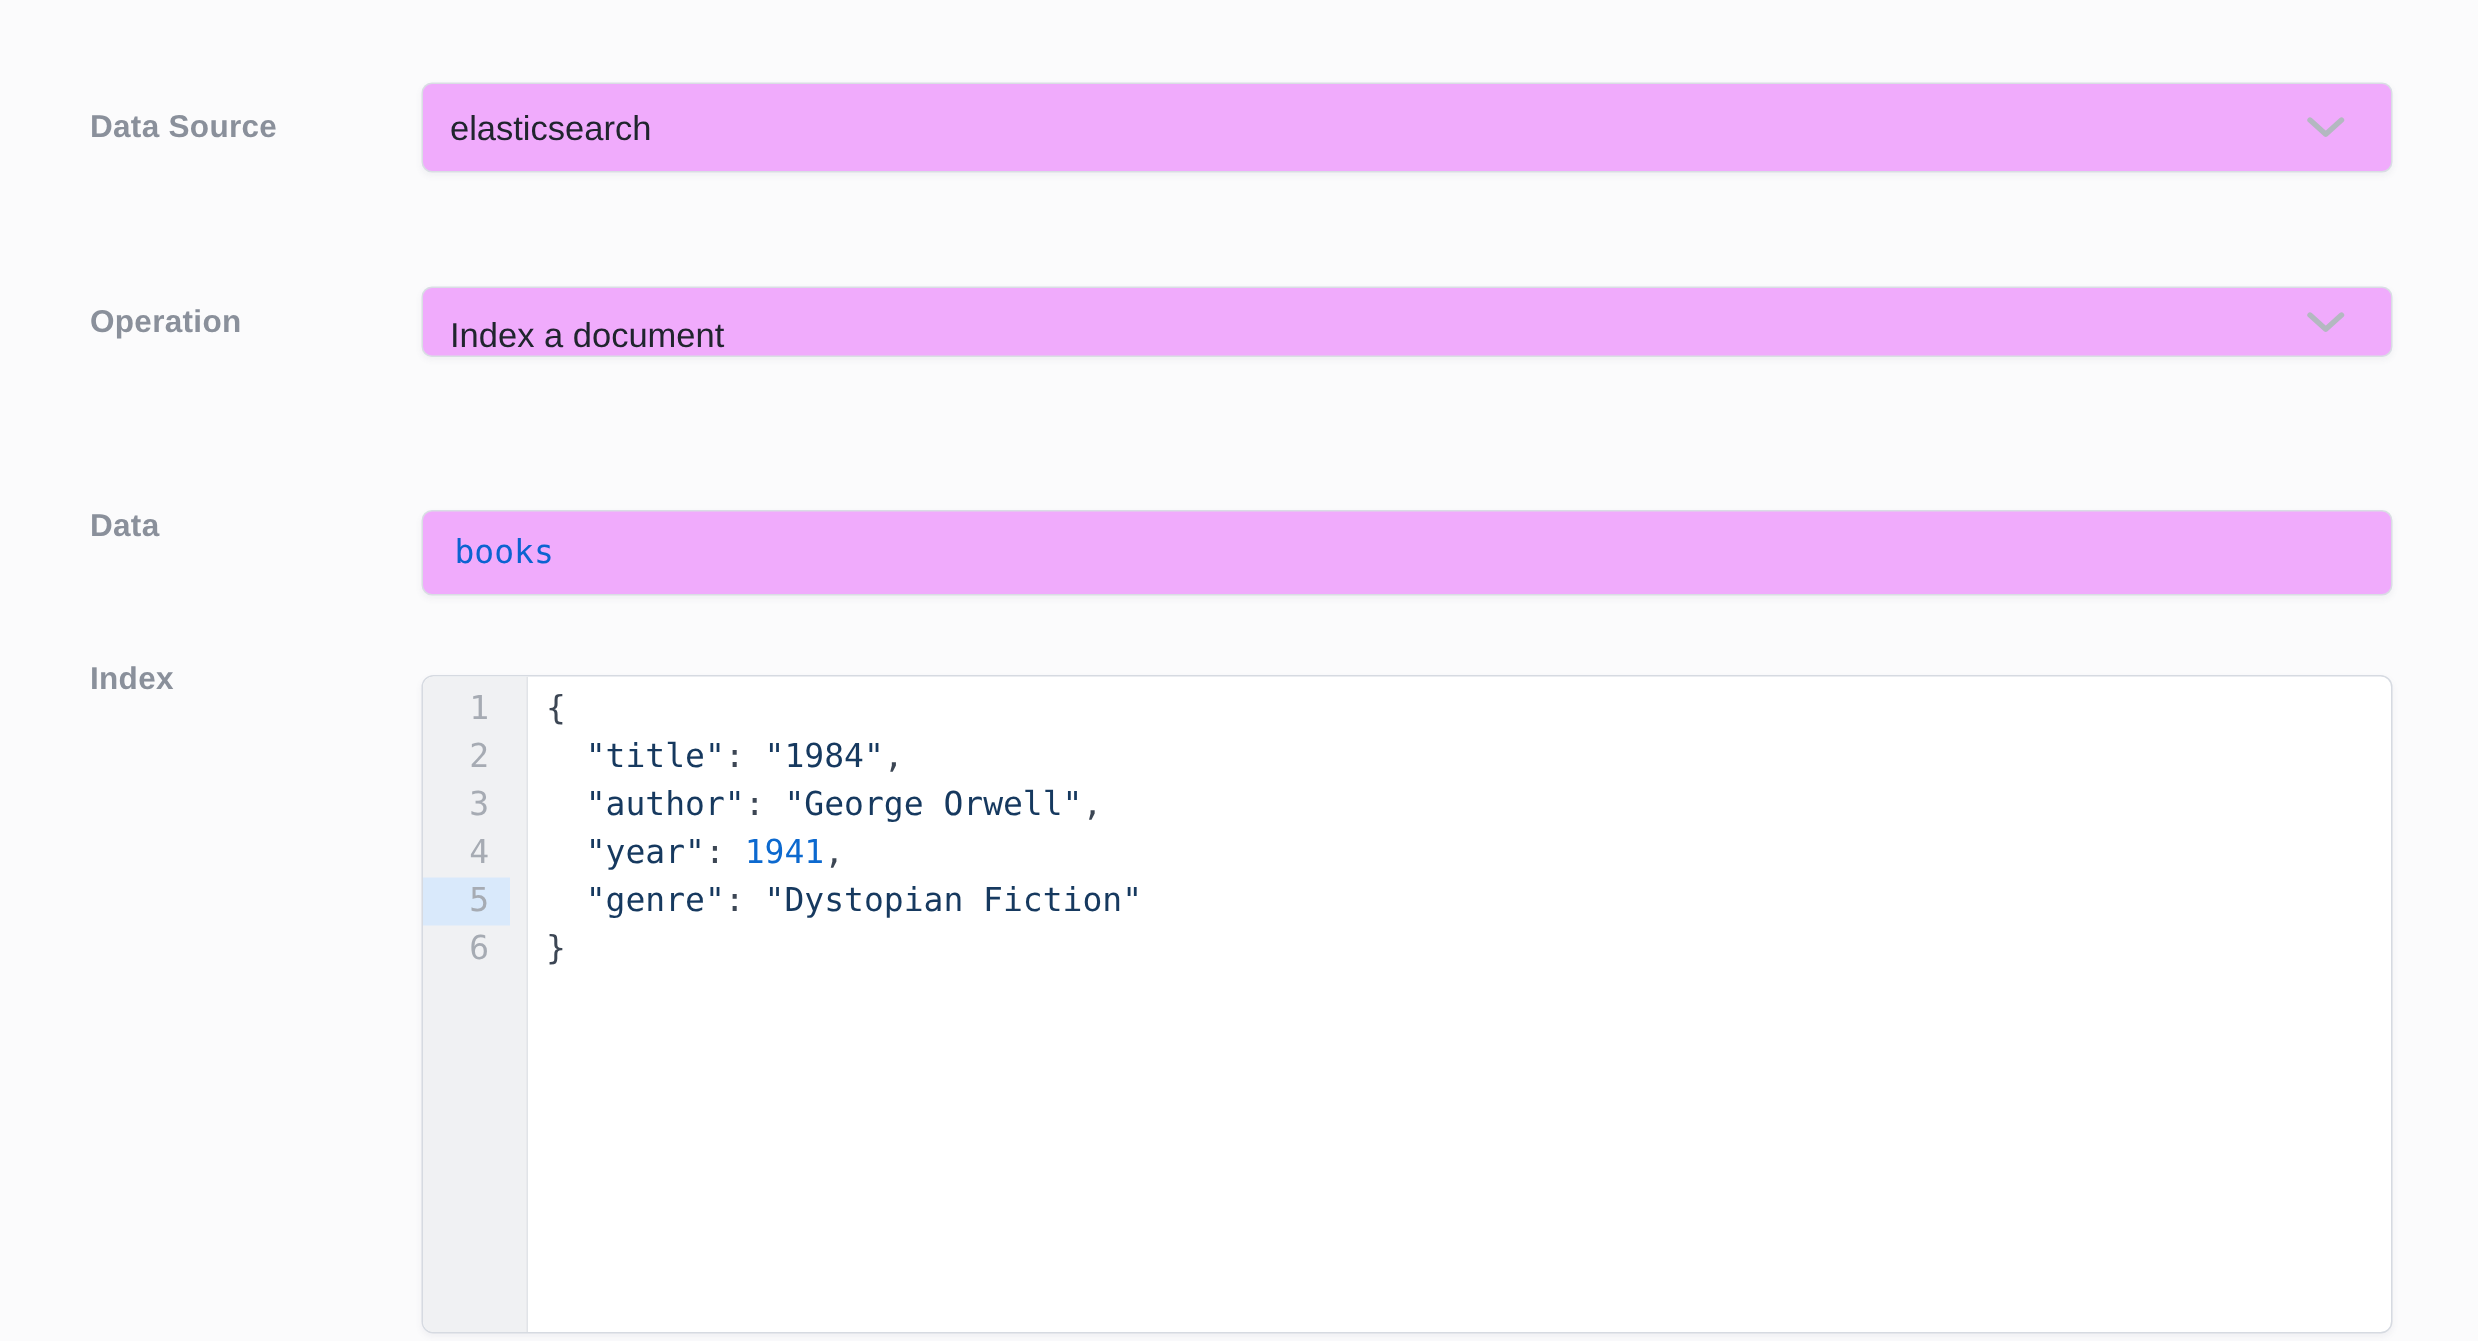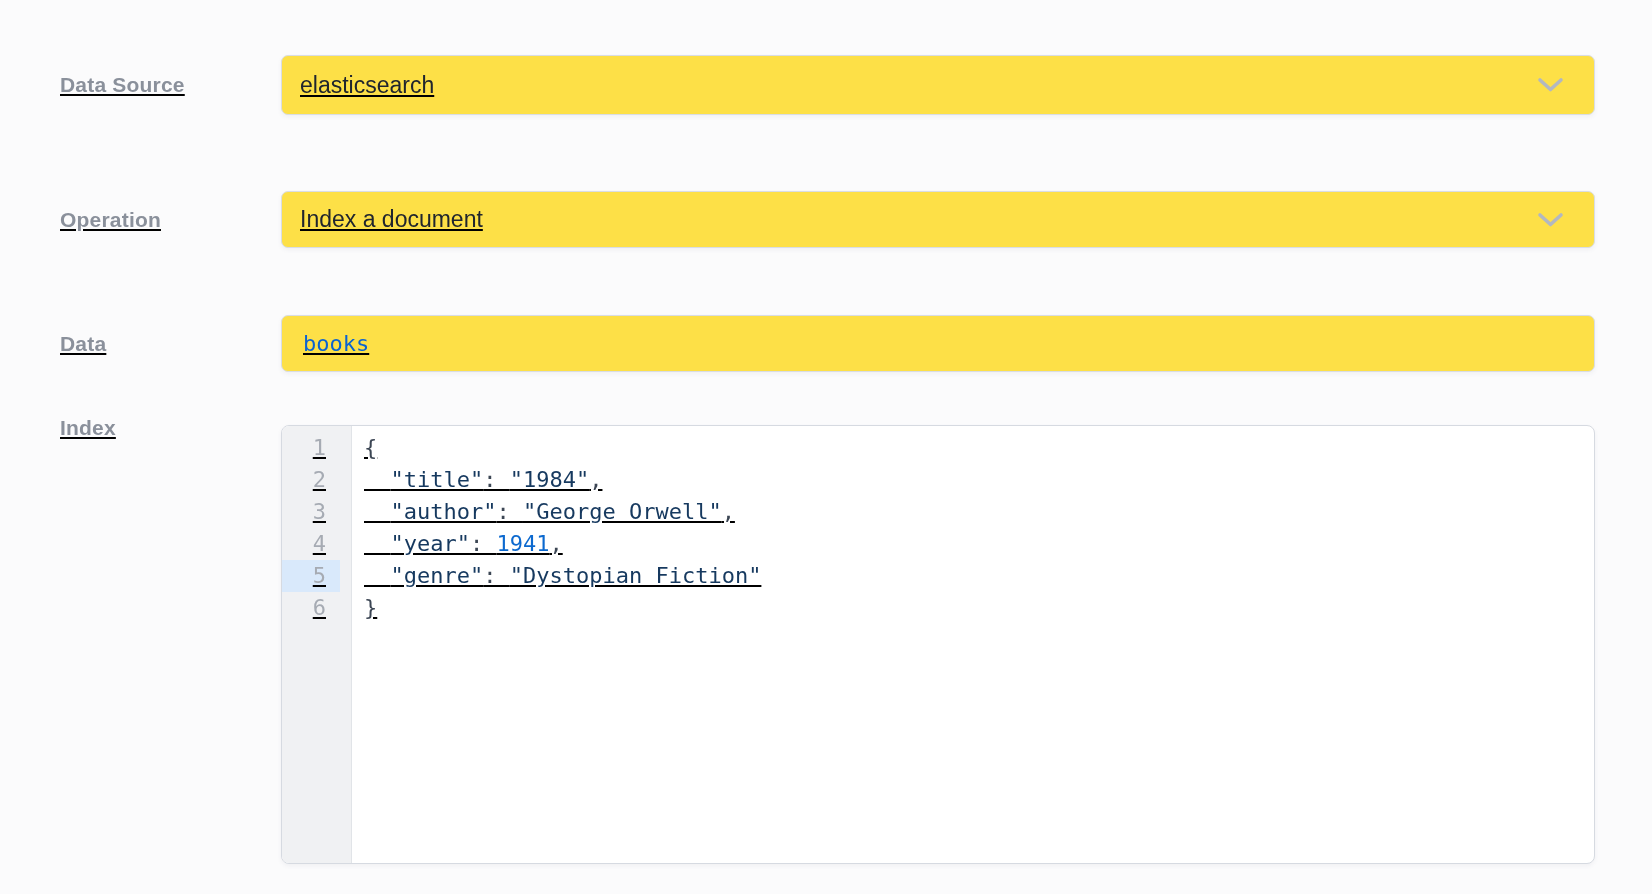--- a/index.html
+++ b/index.html
@@ -1,46 +1,46 @@
 <!DOCTYPE html>
 <html style="--label-color: #8a909b; --field-border: #d9dde4; --accent-blue: #0b63d1; --gutter-bg: #f0f1f3; --line-number-color: #a6abb3; --active-line-bg: #d9e9fb; --syntax-string: #16395f; --syntax-number: #0c69cf; --syntax-punct: #3c4654; --chevron-color: #b3b8c0;"><head>
 <meta charset="utf-8">
 <style>
   * { margin:0; padding:0; box-sizing:border-box; }
   html,body { width:1652px; height:894px; overflow:hidden; }
   body { background:#fbfbfc; font-family:"Liberation Sans", sans-serif; }
 
   .form { padding:55px 57px 0 60px; }
 
-  .form-row { display:grid; grid-template-columns:221px 1fr; align-items:center;text-decoration:underline; }
+  .form-row { display:grid; grid-template-columns:221px 1fr; align-items:center; }
   .form-row.row-1 { margin-bottom:76px; }
   .form-row.row-2 { margin-bottom:67px; }
   .form-row.row-3 { margin-bottom:53px; }
   .form-row.row-body { align-items:flex-start; }
 
   .field-label {
     font-size:21px; font-weight:600; letter-spacing:0.2px;
     color:var(--label-color,#8a909b);
   }
   .row-body .field-label { margin-top:-9px; padding-top:0; }
 
   .select-box, .text-input {
-    position:relative; background:#fde047;
+    position:relative; background:#f0abfc;
     border:1px solid var(--field-border,#d9dde4);
     border-radius:7px;
     display:flex; align-items:center;
     box-shadow:0 2px 4px rgba(95,105,125,0.07);
   }
   .select-box { height:60px; padding:0 72px 0 18px; cursor:pointer; }
-  .row-2 .select-box { height:57px; }
+  .row-2 .select-box { height:47px;align-items:flex-end; }
   .select-value { font-size:23px; color:#20252e; }
 
   .chevron-wrap { position:absolute; right:30px; top:50%; transform:translateY(-50%); line-height:0; }
 
-  .text-input { height:57px; padding:0 20px 0 21px; cursor:text; }
+  .text-input { height:57px; padding:0 20px 0 21px; cursor:text;margin-top:35px; }
   .text-input .input-value {
     font-family:"DejaVu Sans Mono","Liberation Mono",monospace;
     font-size:22px; color:var(--accent-blue,#0b63d1);
   }
 
   .code-editor {
     height:439px; background:#ffffff;
     border:1px solid #d6dae1; border-radius:8px;
     display:flex; overflow:hidden;
     box-shadow:0 2px 4px rgba(95,105,125,0.07);

